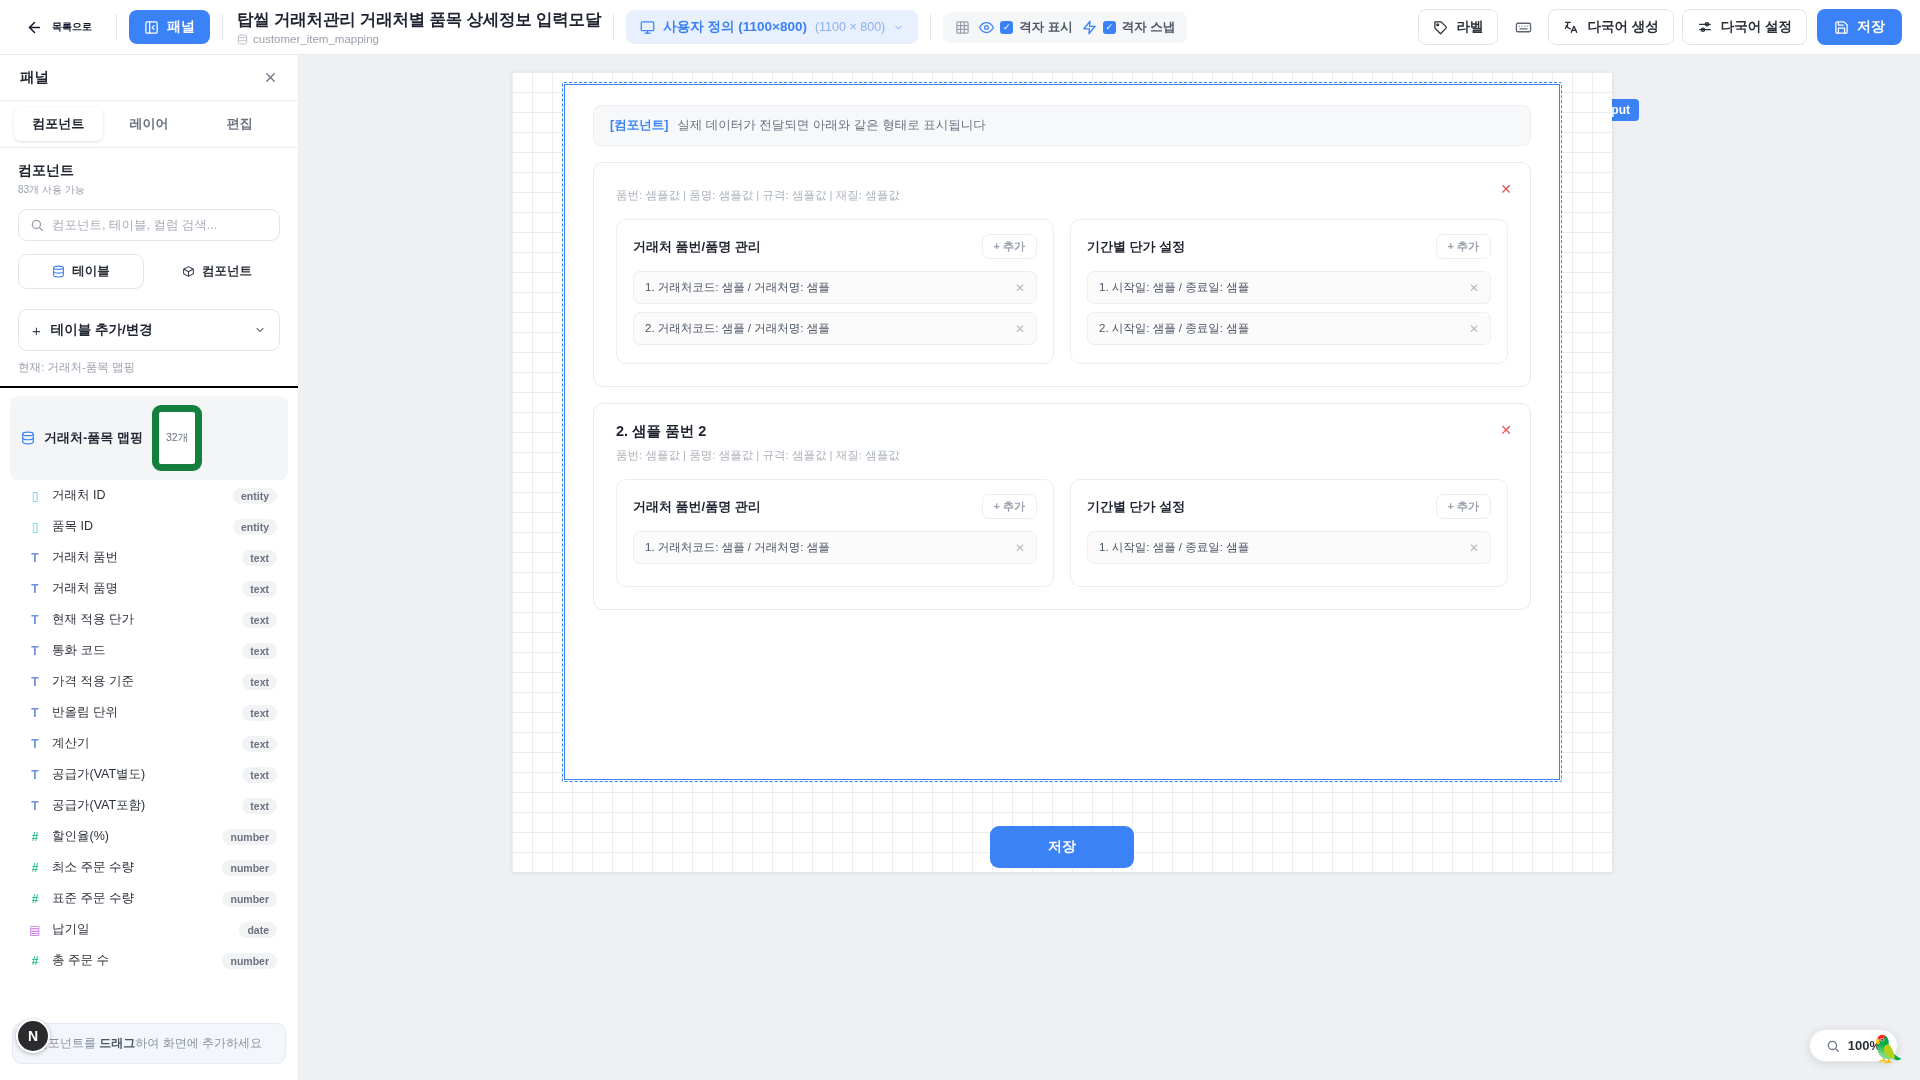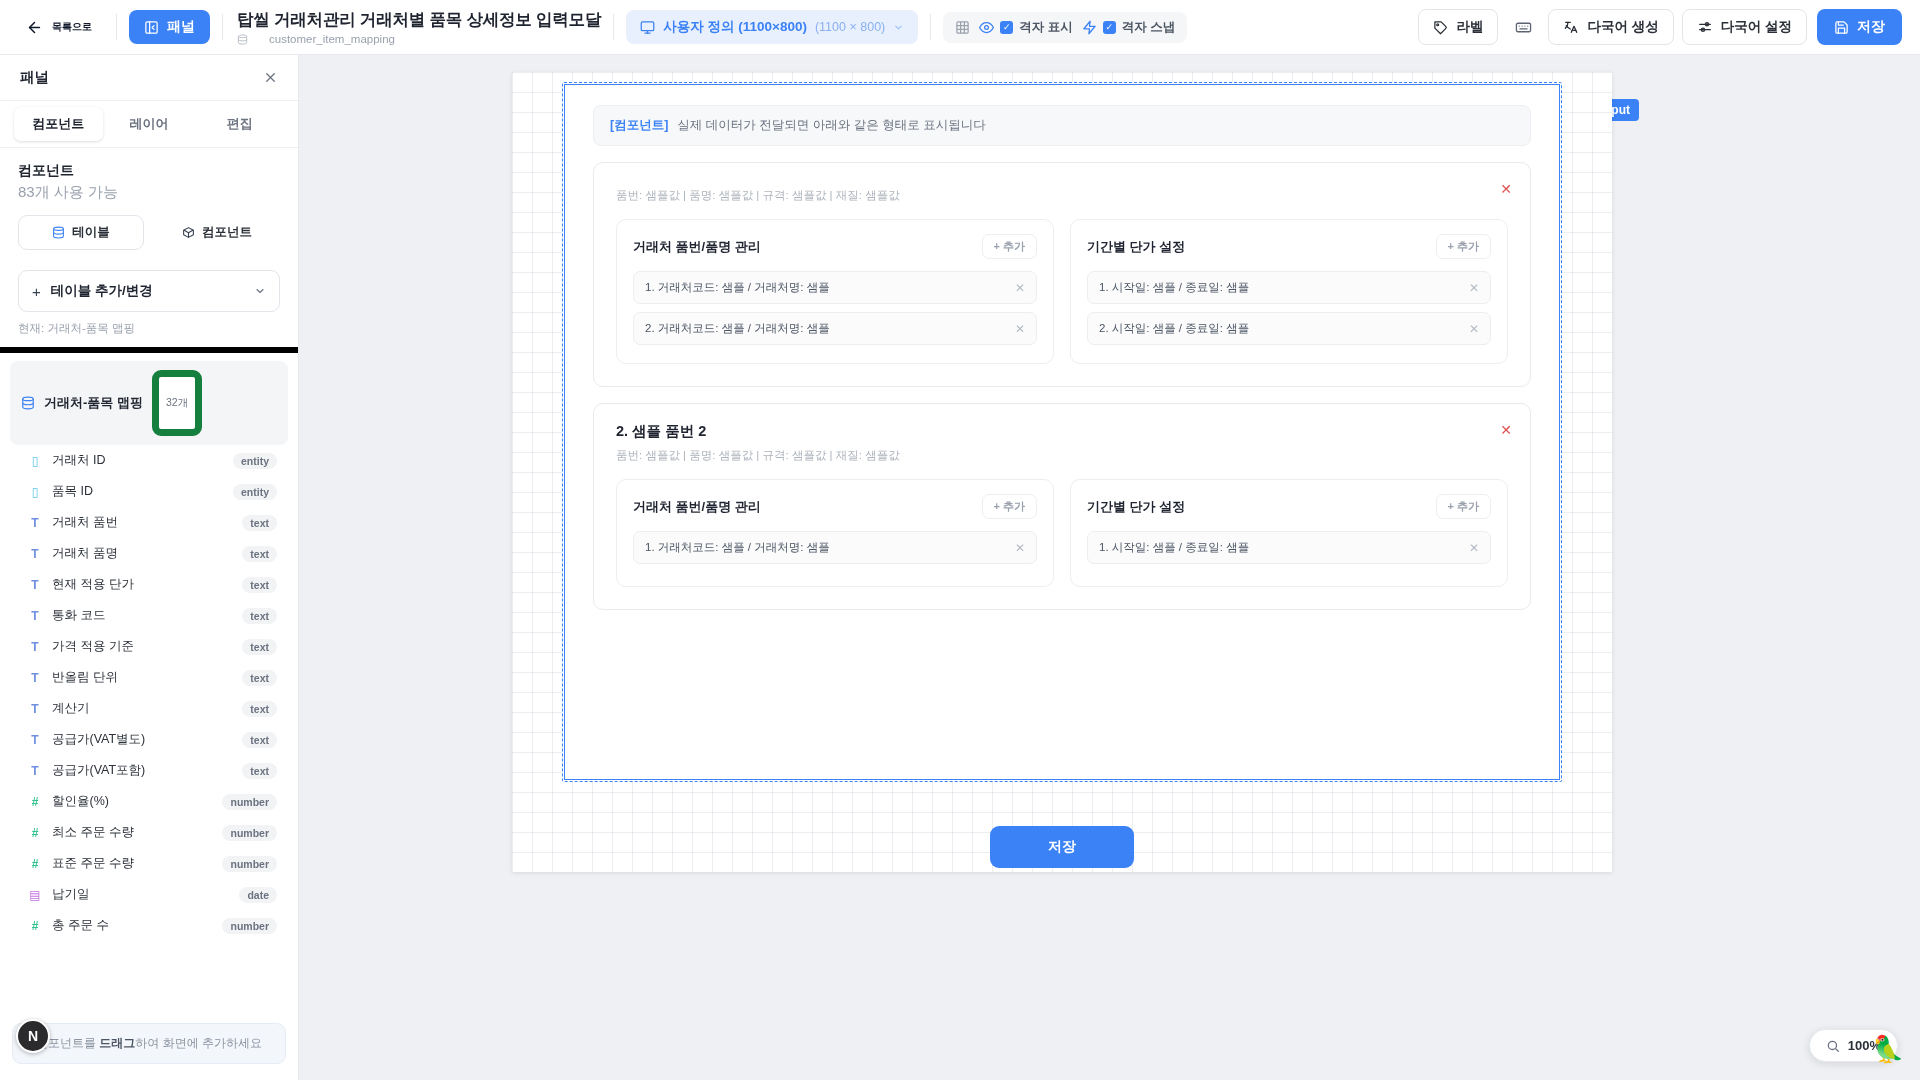--- a/index.html
+++ b/index.html
@@ -28,21 +28,21 @@
   }
   .vsep { width: 1px; height: 26px; background: #e5e7eb; margin: 0 12px; }
   .tb-panel-btn {
     display: flex; align-items: center; gap: 8px;
     background: #3b82f6; color: #fff;
     padding: 8px 15px; border-radius: 8px; cursor: pointer;
     font-size: 14px; font-weight: 700;
   }
   .tb-titlewrap { display: flex; flex-direction: column; justify-content: center; gap: 2px; padding-left: 2px;}
   .tb-title { font-size: 16.5px; font-weight: 700; color: #1f2430; letter-spacing: -0.2px; white-space: nowrap;}
-  .tb-sub { font-size: 11.5px; color: #9aa1ad; display: flex; align-items: center; gap: 21px; }
+  .tb-sub { font-size: 11.5px; color: #9aa1ad; display: flex; align-items: center; gap: 5px; }
   .tb-sub .dbicon { color: #b4bac3; }
 
   .tb-size {
     display: flex; align-items: center; gap: 8px;
     background: #e8f0fe; color: #3b82f6;
     padding: 8px 14px; border-radius: 8px; cursor: pointer;
     font-size: 13.5px; font-weight: 700; white-space: nowrap;
   }
   .tb-size .dim { color: #8ab0f0; font-weight: 500; font-size: 12.5px; }
   .tb-size .chev { color: #9cc0f5; font-size: 11px; }
@@ -97,21 +97,21 @@
   .sb-close { color: #6b7280; cursor: pointer; display:flex; }
   .sb-tabs { display: flex; padding: 6px 14px; gap: 2px; border-bottom: 1px solid #eceef1; }
   .sb-tab {
     flex: 1; text-align: center; padding: 8px 4px; border-radius: 7px;
     font-size: 13px; color: #6b7280; cursor: pointer; font-weight: 600;
   }
   .sb-tab.active { background: #fff; color: #1f2430; font-weight: 700; box-shadow: 0 1px 3px rgba(16,24,40,.14); }
 
   .sb-sec { padding: 14px 18px 0 18px; }
   .sb-sec h3 { font-size: 14px; font-weight: 700; color: #1f2430; }
-  .sb-sec .cnt { font-size: 15px; color: #9aa1ad; margin-top: 3px; }
+  .sb-sec .cnt { font-size: 10px; color: #9aa1ad; margin-top: 3px; }
 
   .sb-search {
     margin: 12px 18px 0 18px;
     display: flex; align-items: center; gap: 8px;
     border: 1px solid #e2e5ea; border-radius: 9px; padding: 8px 11px;
     background: #fff;
   }
   .sb-search input {
     border: 0; outline: 0; flex: 1; font-size: 12.5px; color: #2b3038;
     font-family: inherit; background: transparent;
@@ -132,21 +132,21 @@
 
   .sb-addtable {
     margin: 20px 18px 0 18px;
     border: 1px solid #e2e5ea; border-radius: 9px;
     padding: 11px 13px; display: flex; align-items: center; gap: 10px;
     cursor: pointer; background: #fff;
   }
   .sb-addtable .plus { font-size: 15px; color: #374151; line-height: 1; }
   .sb-addtable .lbl { font-size: 13.5px; font-weight: 700; color: #1f2430; flex: 1; }
   .sb-addtable .chev { color: #6b7280; font-size: 11px; }
-  .sb-current { font-size: 11.5px; color: #9aa1ad; padding: 9px 18px 11px 18px; border-bottom: 6px solid #000000;}
+  .sb-current { font-size: 11.5px; color: #9aa1ad; padding: 9px 18px 11px 18px; border-bottom: 2px solid #000000;}
 
   .sb-list { flex: 1; overflow: hidden; padding: 8px 10px 0 10px; }
   .sb-group {
     display: flex; align-items: center; gap: 9px;
     background: #f4f5f7; border-radius: 8px; padding: 9px 11px; cursor: pointer;
   }
   .sb-group .nm { font-size: 13px; font-weight: 700; color: #1f2430; }
   .sb-group .badge {
     font-size: 10.5px; color: #6b7280; border: 7px solid #15803d;
     border-radius: 9px; padding: 19px 7px; background: #fff;
@@ -446,20 +446,29 @@
         <div class="sb-tab active">컴포넌트</div>
         <div class="sb-tab">레이어</div>
         <div class="sb-tab">편집</div>
       </div>
 
       <div class="sb-sec">
         <h3>컴포넌트</h3>
         <div class="cnt">83개 사용 가능</div>
       </div>
 
+      <div class="sb-search">
+        <span class="mag">
+          <svg width="14" height="14" viewBox="0 0 24 24" fill="none" stroke="currentColor" stroke-width="2.2" stroke-linecap="round">
+              <circle cx="11" cy="11" r="7"></circle>
+              <line x1="16.5" y1="16.5" x2="21" y2="21"></line>
+            </svg>
+        </span>
+        <input type="text" placeholder="컴포넌트, 테이블, 컬럼 검색..." style="">
+      </div>
 
       <div class="sb-seg">
         <div class="sb-seg-btn">
           <span class="ic ic-table">
             <svg width="13" height="13" viewBox="0 0 24 24" fill="none" stroke="currentColor" stroke-width="2">
                 <ellipse cx="12" cy="5" rx="9" ry="3"></ellipse>
                 <path d="M3 5v14c0 1.7 4 3 9 3s9-1.3 9-3V5"></path>
                 <path d="M3 12c0 1.7 4 3 9 3s9-1.3 9-3"></path>
               </svg>
           </span>

